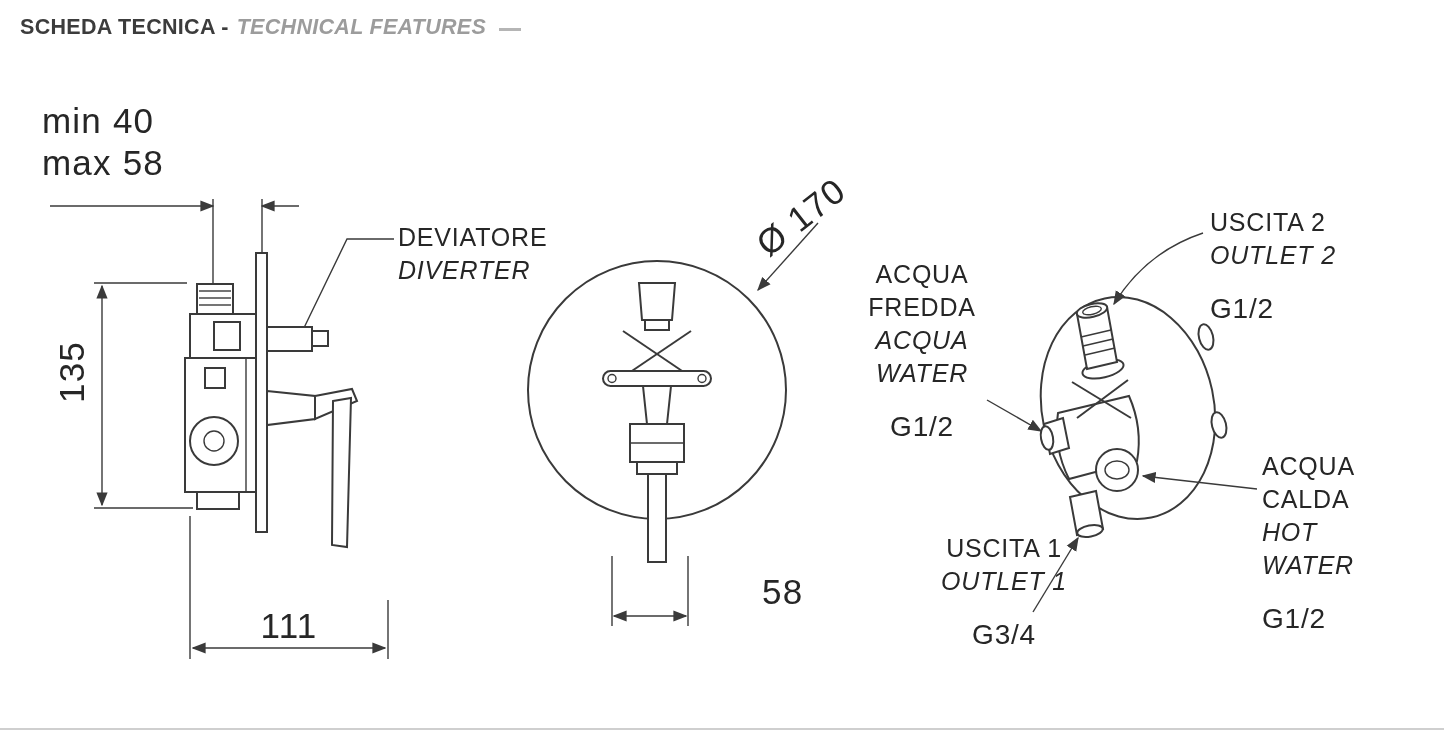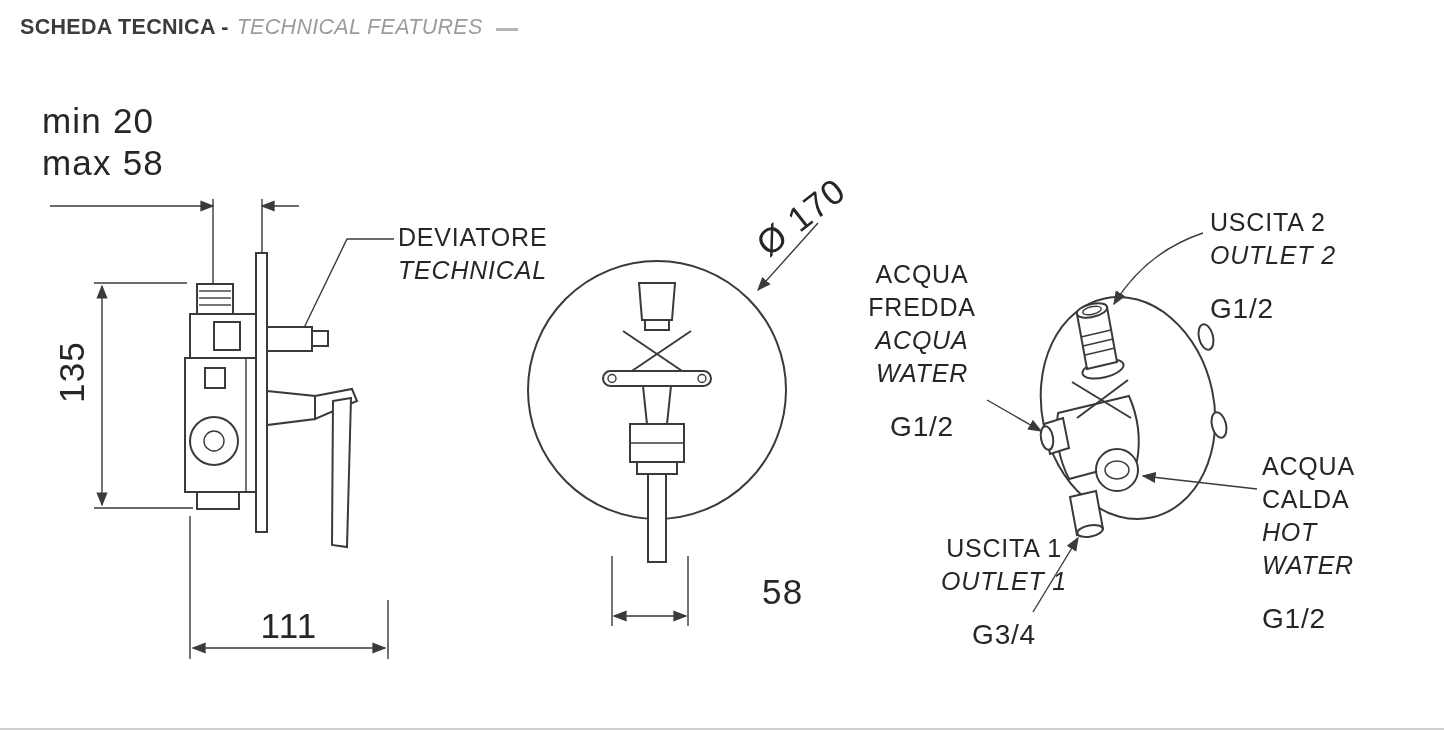--- a/index.html
+++ b/index.html
@@ -6,21 +6,21 @@
   html,body { background:#ffffff; }
   .canvas {
     position:relative; width:1444px; height:732px; background:#fff; overflow:hidden;
     font-family:"Liberation Sans", sans-serif; color:var(--dim-text,#262626);padding-left:28px;
   }
   .art { position:absolute; left:0; top:0; width:1444px; height:732px; }
 
   
   .hdr { position:absolute; left:20px; top:15px; display:flex; align-items:center; }
   .hdr-it { font-weight:bold; font-size:21.5px; letter-spacing:0.3px; color:var(--header-dark,#3c3c3c); white-space:nowrap; }
-  .hdr-en { font-weight:normal; font-style:italic; font-size:21.5px; letter-spacing:0.3px; color:var(--header-gray,#9c9c9c); margin-left:8px; white-space:nowrap; }
+  .hdr-en { font-weight:bold; font-style:italic; font-size:21.5px; letter-spacing:0.3px; color:var(--header-gray,#9c9c9c); margin-left:8px; white-space:nowrap; }
   .hdr-rule { width:22px; height:3px; background:var(--rule-gray,#b5b5b5); margin-left:13px; margin-top:3px; }
   .bottom-rule { position:absolute; left:0; top:728px; width:100%; height:2px; background:var(--footer-rule,#cfcfcf); }
 
   
   .lbl { position:absolute; white-space:nowrap; }
   .dim { font-size:35px; letter-spacing:1.2px; color:var(--dim-text,#262626); }
   .ann { font-size:25px; letter-spacing:0.8px; line-height:1.32; color:var(--dim-text,#262626); }
   .ital { font-style:italic; }
   .thread { font-size:28px; font-style:normal; margin-top:19px; letter-spacing:0.8px; }
   .cx { transform:translateX(-50%); }
@@ -156,31 +156,31 @@
     </g>
   </svg>
 
   <div class="hdr">
     <span class="hdr-it">SCHEDA TECNICA -</span>
     <span class="hdr-en">TECHNICAL FEATURES</span>
     <span class="hdr-rule"></span>
   </div>
 
   <div class="lbl dim" style="left:42px; top:100px; line-height:1.2;">
-    <div>min 20</div>
+    <div>min 40</div>
     <div>max 58</div>
   </div>
 
   <div class="lbl dim rot90" style="left:72px; top:372px;">135</div>
 
   <div class="lbl dim cx" style="left:289px; top:606px;">111</div>
 
   <div class="lbl ann" style="left:398px; top:221px;">
     <div>DEVIATORE</div>
-    <div class="ital">TECHNICAL</div>
+    <div class="ital">DIVERTER</div>
   </div>
 
   <div class="lbl dim rotdia" style="left:801px; top:217px;">Ø 170</div>
 
   <div class="lbl dim" style="left:762px; top:572px;">58</div>
 
   <div class="lbl ann ctr cx" style="left:922px; top:258px;">
     <div>ACQUA</div>
     <div>FREDDA</div>
     <div class="ital">ACQUA</div>

